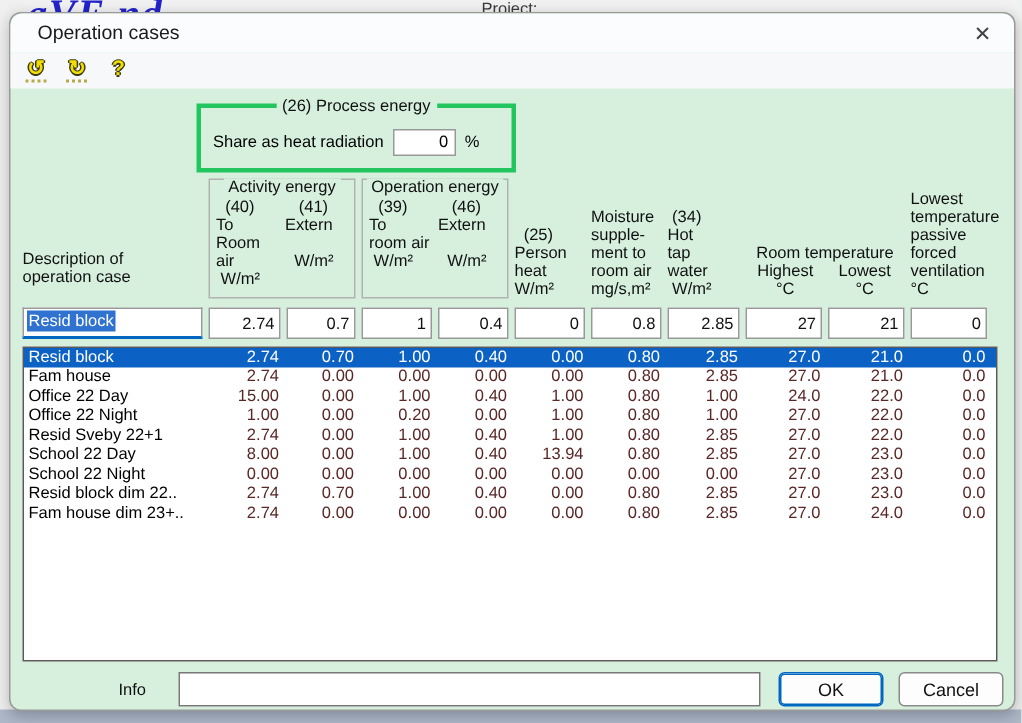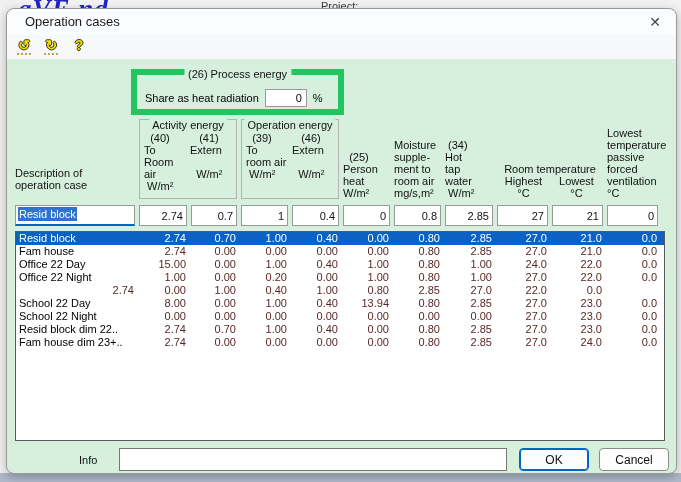--- a/index.html
+++ b/index.html
@@ -24,21 +24,21 @@
                color:#444; text-align:center; line-height:18px; cursor:default; }
   .toolbar { position:absolute; top:26px; left:0; right:0; height:24px; background:#f7f8f9; }
   .tool-icon { position:relative; display:inline-block; margin:2px 3px 0 8px; width:18px; height:18px;
                font-size:14px; font-weight:bold; color:#f2df00; text-align:center; line-height:16px;
                text-shadow:-1px 0 #3a3a1a, 0 1px #3a3a1a, 1px 0 #3a3a1a, 0 -1px #3a3a1a; }
   .tool-icon + .tool-icon { margin-left:2px; }
   .tool-icon .dash { position:absolute; left:2px; right:2px; bottom:0; border-bottom:2px dotted #b9a84a; }
   .body-area { position:absolute; top:50px; left:0; right:0; bottom:0; border-radius:0 0 8px 8px; }
 
   
-  .gbox { position:absolute; border:6px solid #22c55e; }
+  .gbox { position:absolute; border:3px solid #22c55e; }
   .gbox .legend { position:absolute; top:-7px; left:50%; transform:translateX(-50%);
                   background:#d6f0dd; padding:0 4px; font-size:11px; white-space:nowrap; color:#111; }
   .process-box { left:124px; top:10px; width:213px; height:46px; }
   .process-inner { display:flex; align-items:center; gap:6px; padding:14px 6px 0 8px; font-size:11px; }
   .share-input { width:42px; height:18px; border:1px solid #999; background:#fff; font-size:11px;
                  text-align:right; padding-right:4px; font-family:"Liberation Sans", sans-serif; }
 
   
   .grid-cols { display:grid; grid-template-columns:120px 48px 46px 47px 47px 47px 47px 48px 51px 51px 51px;
                column-gap:4px; }
@@ -248,20 +248,21 @@
           <span class="tval">0.20</span>
           <span class="tval">0.00</span>
           <span class="tval">1.00</span>
           <span class="tval">0.80</span>
           <span class="tval">1.00</span>
           <span class="tval">27.0</span>
           <span class="tval">22.0</span>
           <span class="tval">0.0</span>
         </div>
         <div class="trow grid-cols">
+          <span class="tdesc">Resid Sveby 22+1</span>
           <span class="tval">2.74</span>
           <span class="tval">0.00</span>
           <span class="tval">1.00</span>
           <span class="tval">0.40</span>
           <span class="tval">1.00</span>
           <span class="tval">0.80</span>
           <span class="tval">2.85</span>
           <span class="tval">27.0</span>
           <span class="tval">22.0</span>
           <span class="tval">0.0</span>

